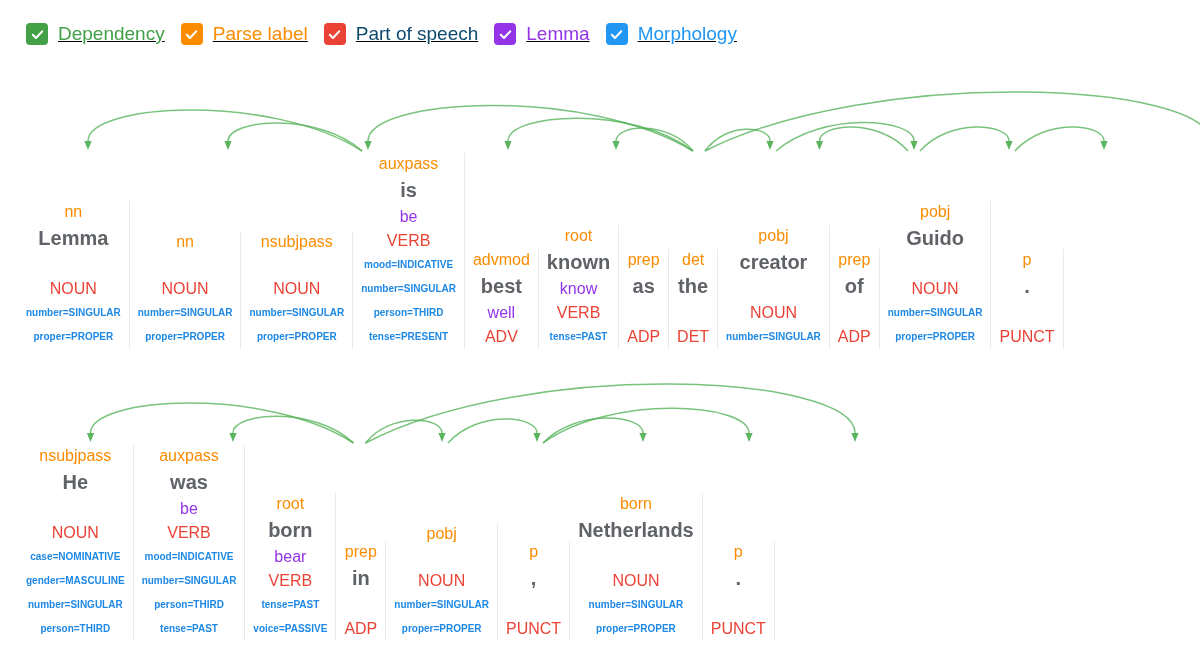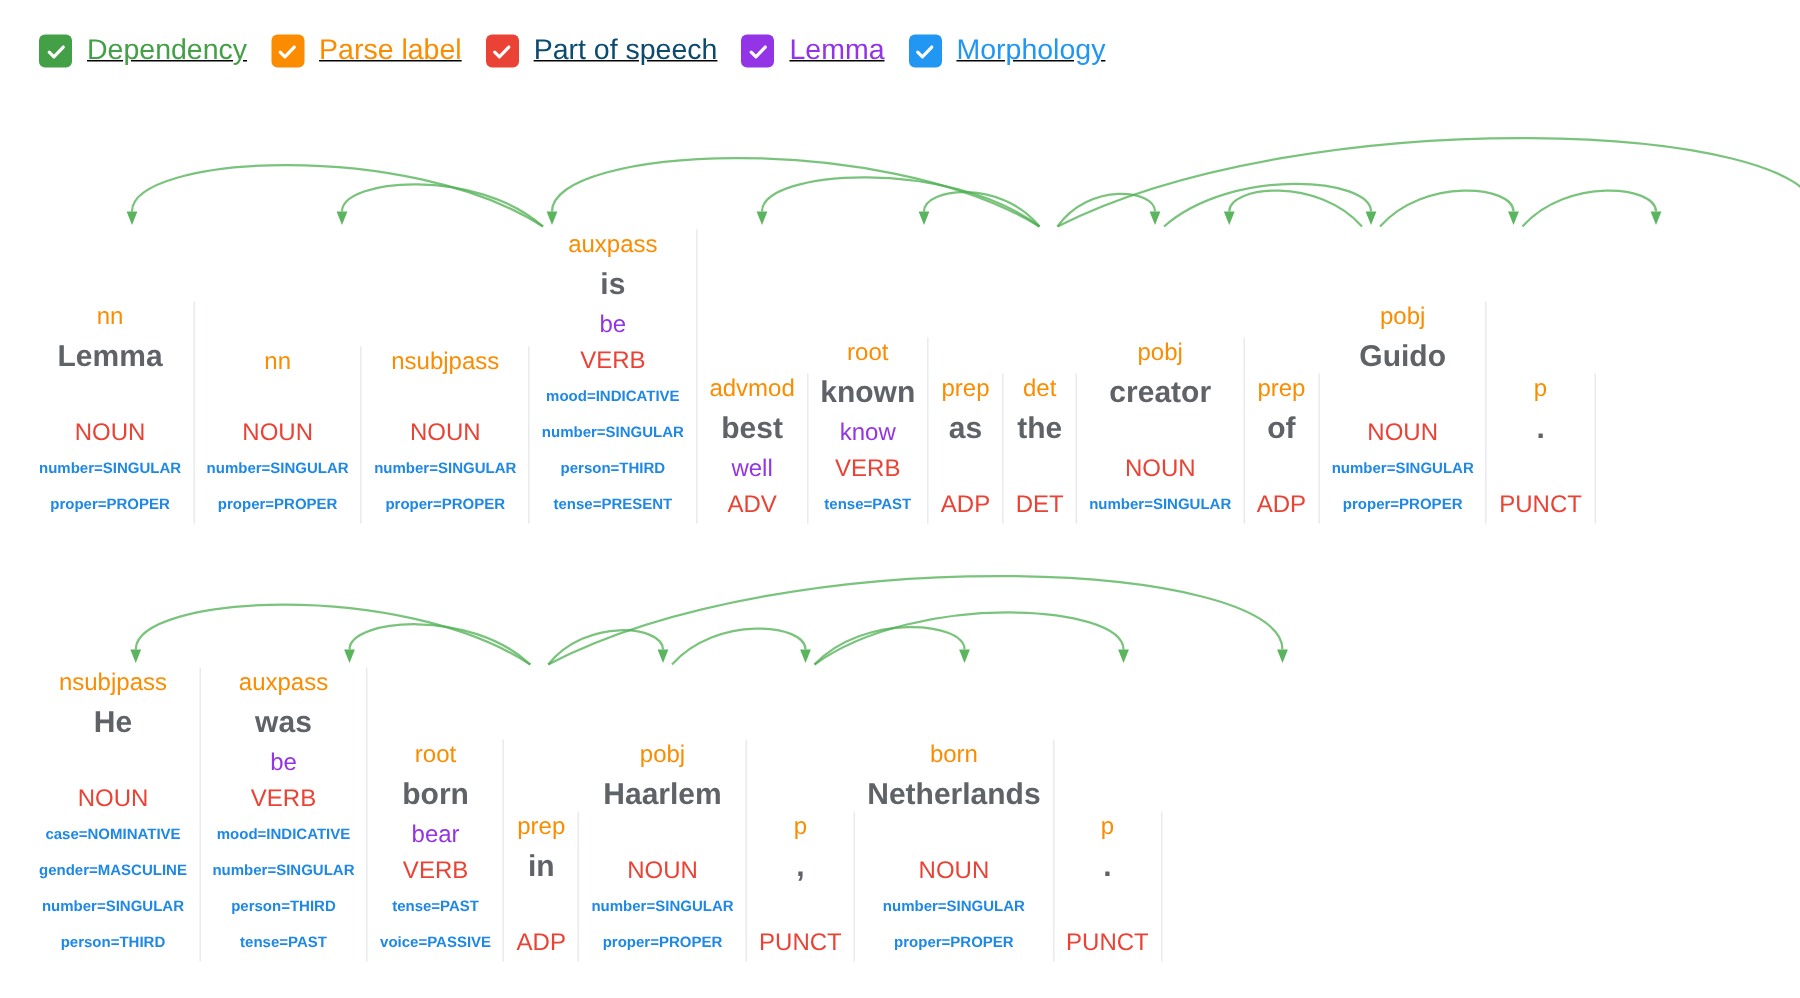--- a/index.html
+++ b/index.html
@@ -269,21 +269,20 @@
       </div>
       <div class="token">
         <div class="t-label">prep</div>
         <div class="t-word">in</div>
         <div class="t-lemma"></div>
         <div class="t-pos">ADP</div>
         <div class="t-morph"></div>
       </div>
       <div class="token">
         <div class="t-label">pobj</div>
-        <div class="t-word">Haarlem</div>
         <div class="t-lemma"></div>
         <div class="t-pos">NOUN</div>
         <div class="t-morph">
           <div class="t-morph-line">number=SINGULAR</div>
           <div class="t-morph-line">proper=PROPER</div>
         </div>
       </div>
       <div class="token">
         <div class="t-label">p</div>
         <div class="t-word">,</div>

